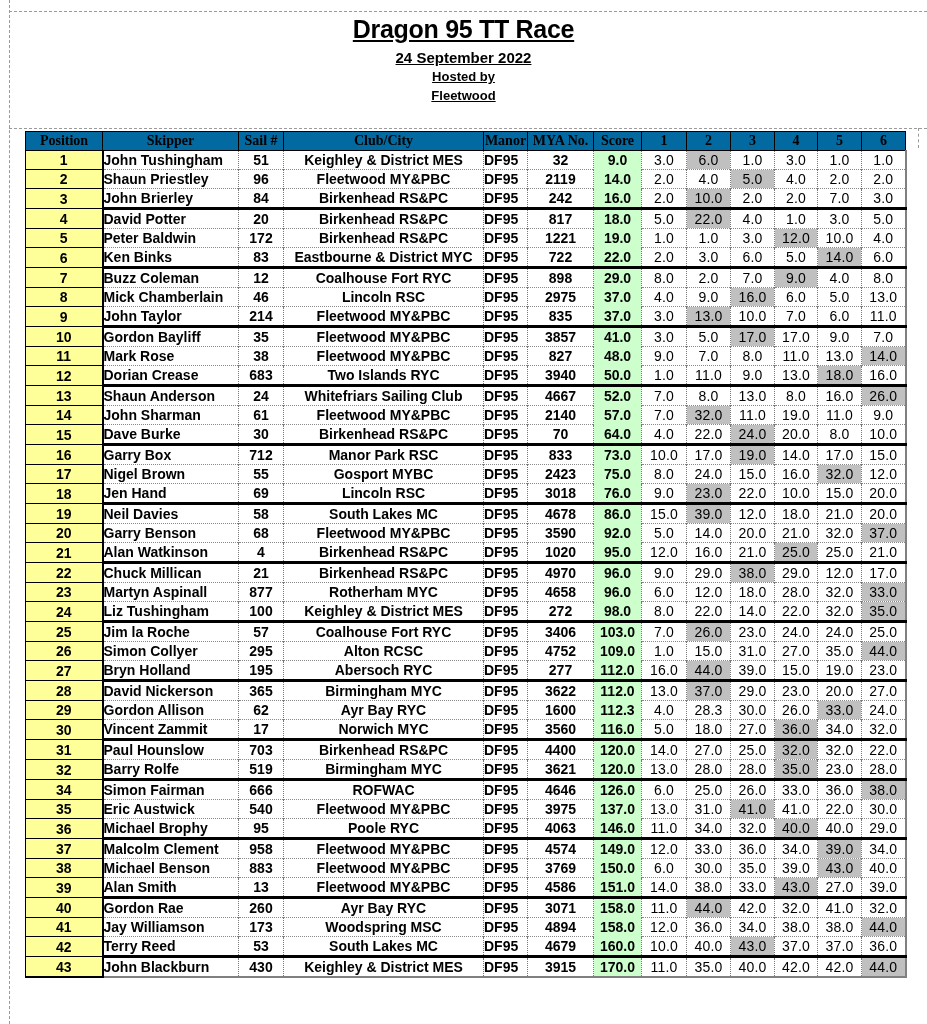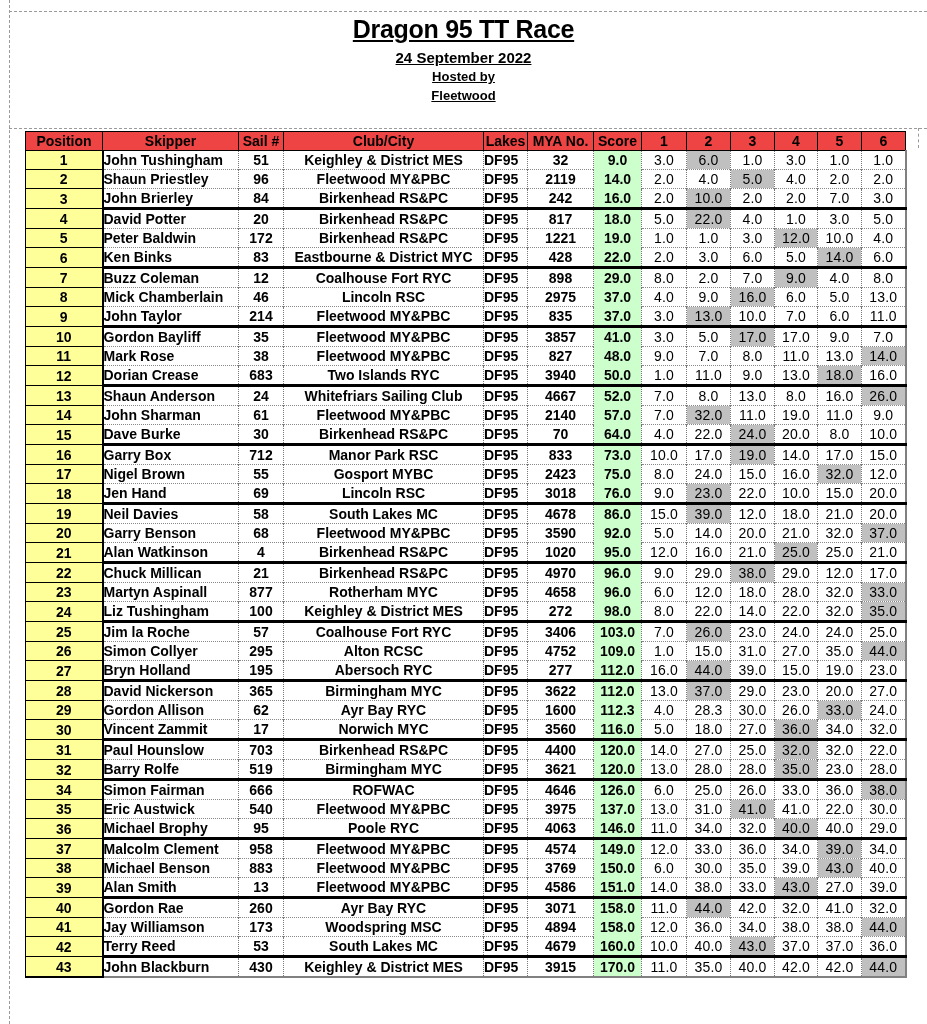--- a/index.html
+++ b/index.html
@@ -10,22 +10,22 @@
   .page-guide-h2 { position: absolute; left: 9px; top: 128px; width: 918px; border-top: 1px dashed #9a9a9a; }
   .page-guide-vr { position: absolute; left: 918px; top: 128px; height: 20px; border-left: 1px dashed #9a9a9a; }
 
   .header { position: absolute; left: 0; top: 12px; width: 927px; text-align: center; text-decoration: underline; }
   .title { font-weight: bold; font-size: 25px; line-height: 30px; margin-top: 2px; letter-spacing: -0.3px; }
   .date { font-weight: bold; font-size: 15px; line-height: 19px; margin-top: 4px; }
   .hosted, .host { font-weight: bold; font-size: 13px; line-height: 19px; }
 
   table.results { position: absolute; left: 25px; top: 131px; border-collapse: collapse; table-layout: fixed; }
   table.results th, table.results td { padding: 0; height: 18px; line-height: 18px; white-space: nowrap; overflow: hidden; }
-  table.results th { background: #ef4444; font-weight: bold; font-size: 14px; text-align: center;
-         border: 1px solid #000; border-bottom: 1px solid #000; }
+  table.results th { background: #0369a1; font-weight: bold; font-size: 14px; text-align: center;
+         border: 1px solid #000; border-bottom: 1px solid #000; font-family: Liberation Serif, serif; }
   td { font-size: 14px; border-left: 1px dotted #777; border-right: 1px dotted #777; border-top: 1px dotted #888; }
   td.pos { background: #ffff99; font-weight: bold; text-align: center; border: 1px solid #000; border-right: 2px solid #000; }
   td.skipper { font-weight: bold; text-align: left; padding-left: 2px; }
   td.sail, td.club, td.hull, td.mya { font-weight: bold; text-align: center; }
   td.hull { text-align: left; padding-left: 4px; }
   td.score { background: #ccffcc; font-weight: bold; text-align: center; border-top: none; border-left: 1px dotted #777; }
   td.race { text-align: center; font-weight: normal; font-size: 14px; letter-spacing: 0.2px; }
   td.race.discard { background: #c0c0c0; }
   tr.group-start td:not(.pos):not(.score) { border-top: 3px solid #000; }
   tr.group-start td.score { border-top: 3px solid #000; }
@@ -63,21 +63,21 @@
       <col style="width:43px">
       <col style="width:44px">
       <col style="width:44px">
   </colgroup>
   <thead>
     <tr id="header-row">
         <th>Position</th>
         <th>Skipper</th>
         <th>Sail #</th>
         <th>Club/City</th>
-        <th>Lakes</th>
+        <th>Manor</th>
         <th>MYA No.</th>
         <th>Score</th>
         <th>1</th>
         <th>2</th>
         <th>3</th>
         <th>4</th>
         <th>5</th>
         <th>6</th>
       </tr>
   </thead>
@@ -156,21 +156,21 @@
         <td class="race discard">12.0</td>
         <td class="race">10.0</td>
         <td class="race lastcol">4.0</td>
       </tr>
       <tr>
         <td class="pos">6</td>
         <td class="skipper">Ken Binks</td>
         <td class="sail">83</td>
         <td class="club">Eastbourne &amp; District MYC</td>
         <td class="hull">DF95</td>
-        <td class="mya">428</td>
+        <td class="mya">722</td>
         <td class="score">22.0</td>
         <td class="race">2.0</td>
         <td class="race">3.0</td>
         <td class="race">6.0</td>
         <td class="race">5.0</td>
         <td class="race discard">14.0</td>
         <td class="race lastcol">6.0</td>
       </tr>
       <tr class="group-start">
         <td class="pos">7</td>

